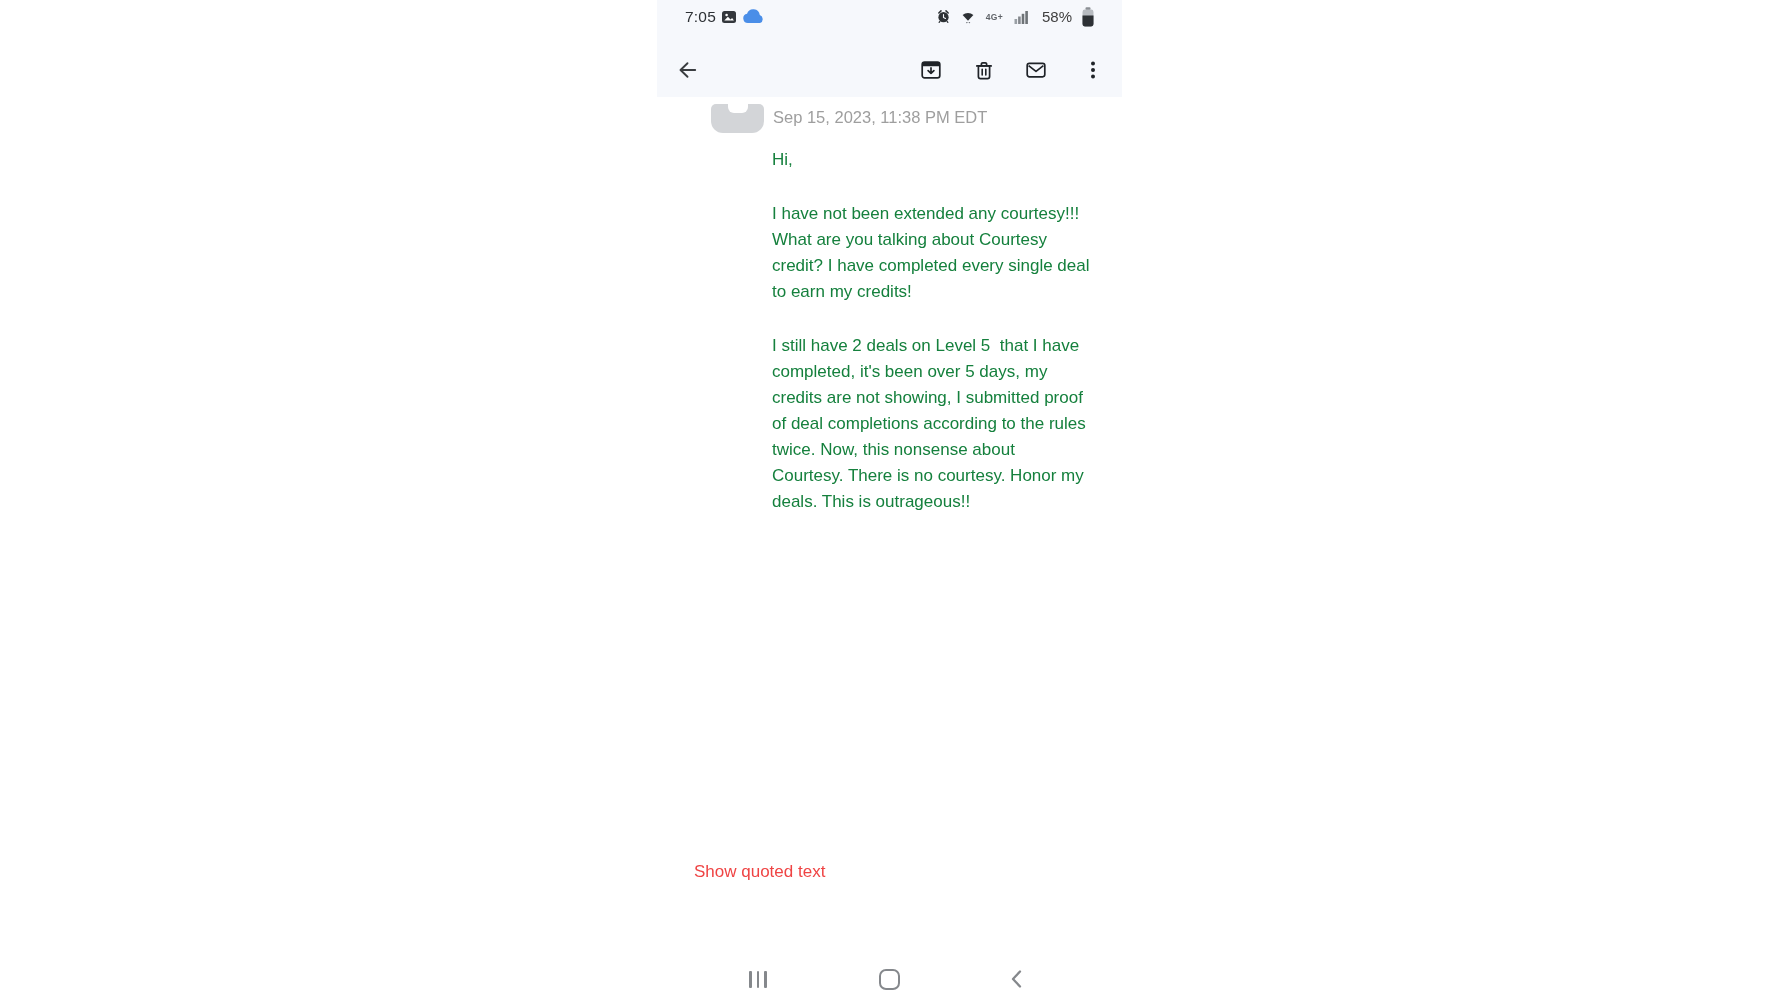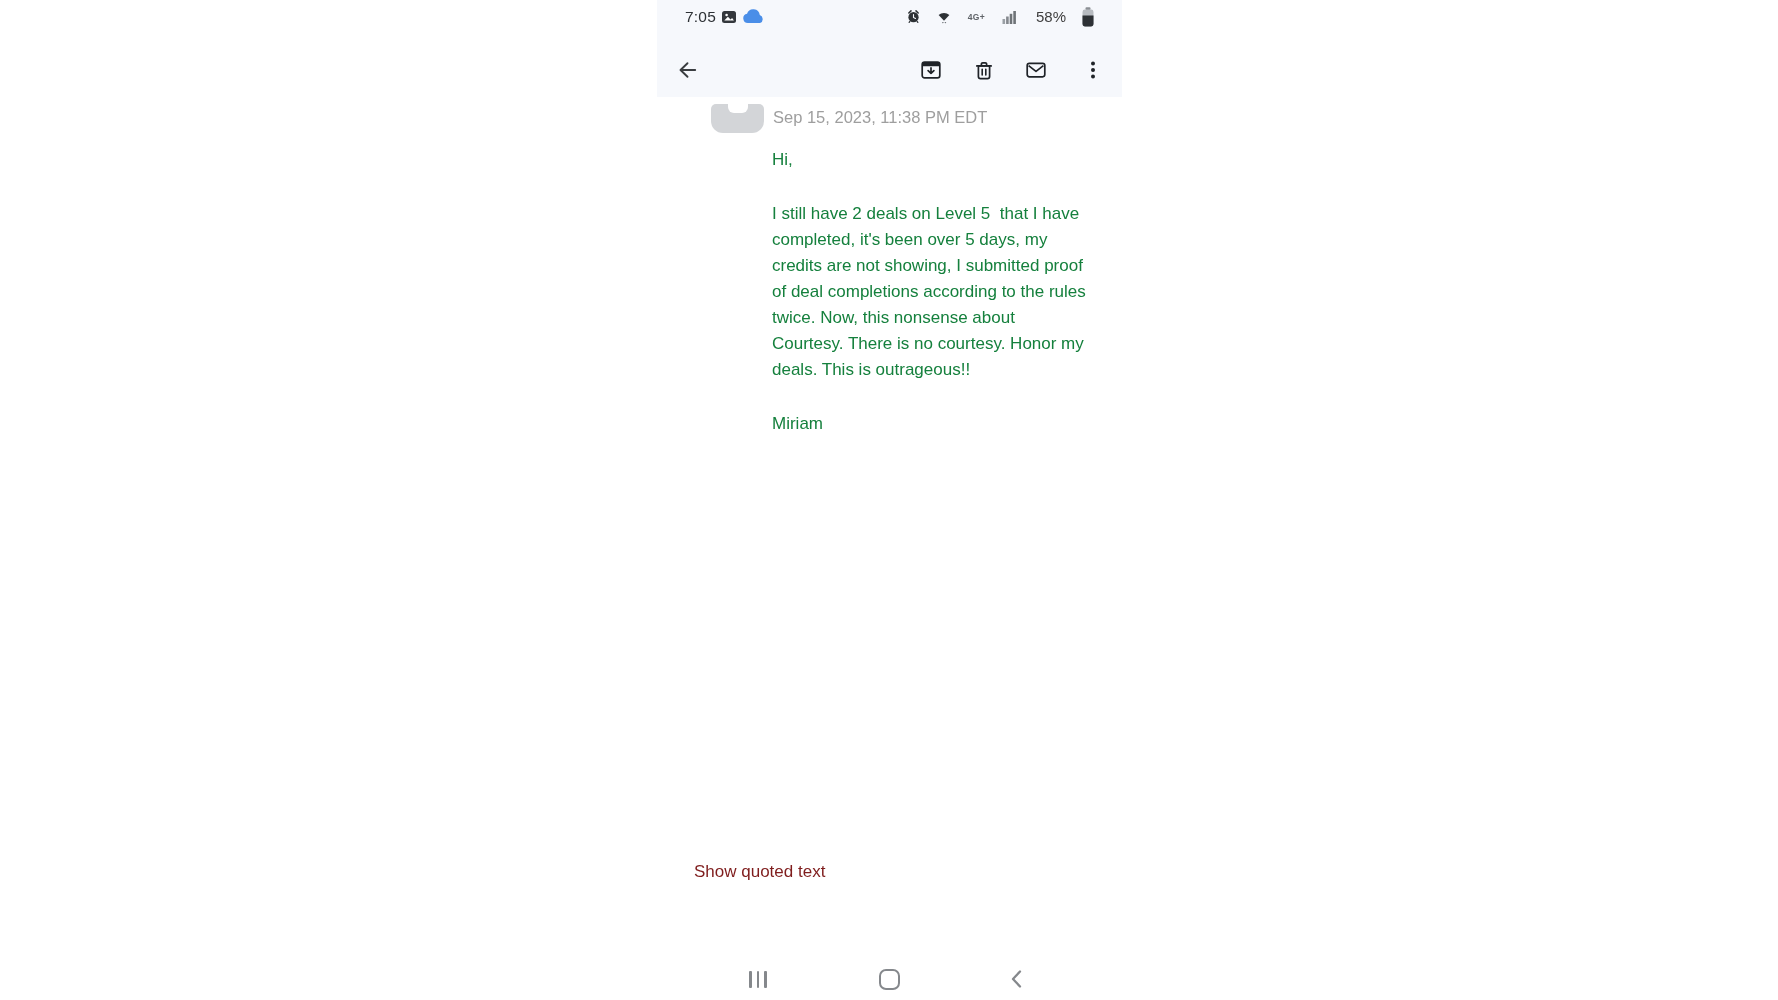--- a/index.html
+++ b/index.html
@@ -7,21 +7,21 @@
               font-family:"Liberation Sans","DejaVu Sans",sans-serif; }
   .stage { position:relative; width:1778px; height:1000px; background:#ffffff; }
 
   .phone { position:absolute; left:657px; top:0; width:465px; height:1000px; background:#ffffff; }
 
   
   .statusbar { position:absolute; left:0; top:0; width:465px; height:33px; background:#f6f8fc;
                display:flex; align-items:center; justify-content:space-between;
                padding:0 28px 0 28px; }
   .sb-left { display:flex; align-items:center; gap:6px; }
-  .sb-right { display:flex; align-items:center; gap:16px; }
+  .sb-right { display:flex; align-items:center; gap:10px; }
   .sb-time { font-size:15.5px; color:#2d3135; letter-spacing:.2px; }
   .sb-net { font-size:8.5px; color:#5f6368; font-weight:bold; letter-spacing:.3px; margin:0 1px; }
   .sb-batt-pct { font-size:15px; color:#404040; margin-left:3px; }
 
   
   .toolbar { position:absolute; left:0; top:33px; width:465px; height:64px; background:#f6f8fc; }
   .icon-btn { position:absolute; width:44px; height:44px; top:15px; border:none; background:transparent;
               display:flex; align-items:center; justify-content:center; cursor:pointer; }
 
   
@@ -32,21 +32,21 @@
   .avatar-notch { position:absolute; left:17px; top:-1px; width:20px; height:10px;
                   background:#ffffff; border-radius:0 0 6px 6px; }
 
   .date-line { position:absolute; left:108px; top:11px; font-size:16.5px; color:#9e9e9e; }
 
   .email-body { position:absolute; left:107px; top:50px; width:357px;
                 font-size:17px; line-height:26px; color:#15803d; }
   .email-body p { white-space:pre-wrap; margin:0 0 28px 0; }
   .email-body p:last-child { margin-bottom:0; }
 
-  .show-quoted { position:absolute; left:29px; top:765px; font-size:17px; color:#7f1d1d;
+  .show-quoted { position:absolute; left:29px; top:765px; font-size:17px; color:#ef4444;
                  background:transparent; border:none; cursor:pointer; padding:0;
                  font-family:"Liberation Sans","DejaVu Sans",sans-serif; }
 
   
   .navbar { position:absolute; left:0; top:952px; width:465px; height:48px; background:#ffffff; }
   .nav-btn { position:absolute; top:10px; width:44px; height:34px; border:none; background:transparent;
              display:flex; align-items:center; justify-content:center; cursor:pointer; }
   .recents-bars { display:flex; gap:5px; }
   .recents-bars i { display:block; width:2.6px; height:17px; background:#85888c; border-radius:1px; }
   .home-square { width:21px; height:21px; border:2.6px solid #85888c; border-radius:7px; }
@@ -157,28 +157,31 @@
     </div>
 
     <div class="content">
       <div class="avatar">
         <div class="avatar-notch"></div>
       </div>
       <div class="date-line">Sep 15, 2023, 11:38 PM EDT</div>
 
       <div class="email-body">
         <p>Hi,</p>
+        <p>I have not been extended any courtesy!!!
+What are you talking about Courtesy
+credit? I have completed every single deal
+to earn my credits!</p>
         <p>I still have 2 deals on Level 5  that I have
 completed, it's been over 5 days, my
 credits are not showing, I submitted proof
 of deal completions according to the rules
 twice. Now, this nonsense about
 Courtesy. There is no courtesy. Honor my
 deals. This is outrageous!!</p>
-        <p>Miriam</p>
       </div>
 
       <button class="show-quoted">Show quoted text</button>
     </div>
 
     <div class="navbar">
       <button class="nav-btn" style="left:79px;">
         <span class="recents-bars">
             <i></i>
             <i></i>

